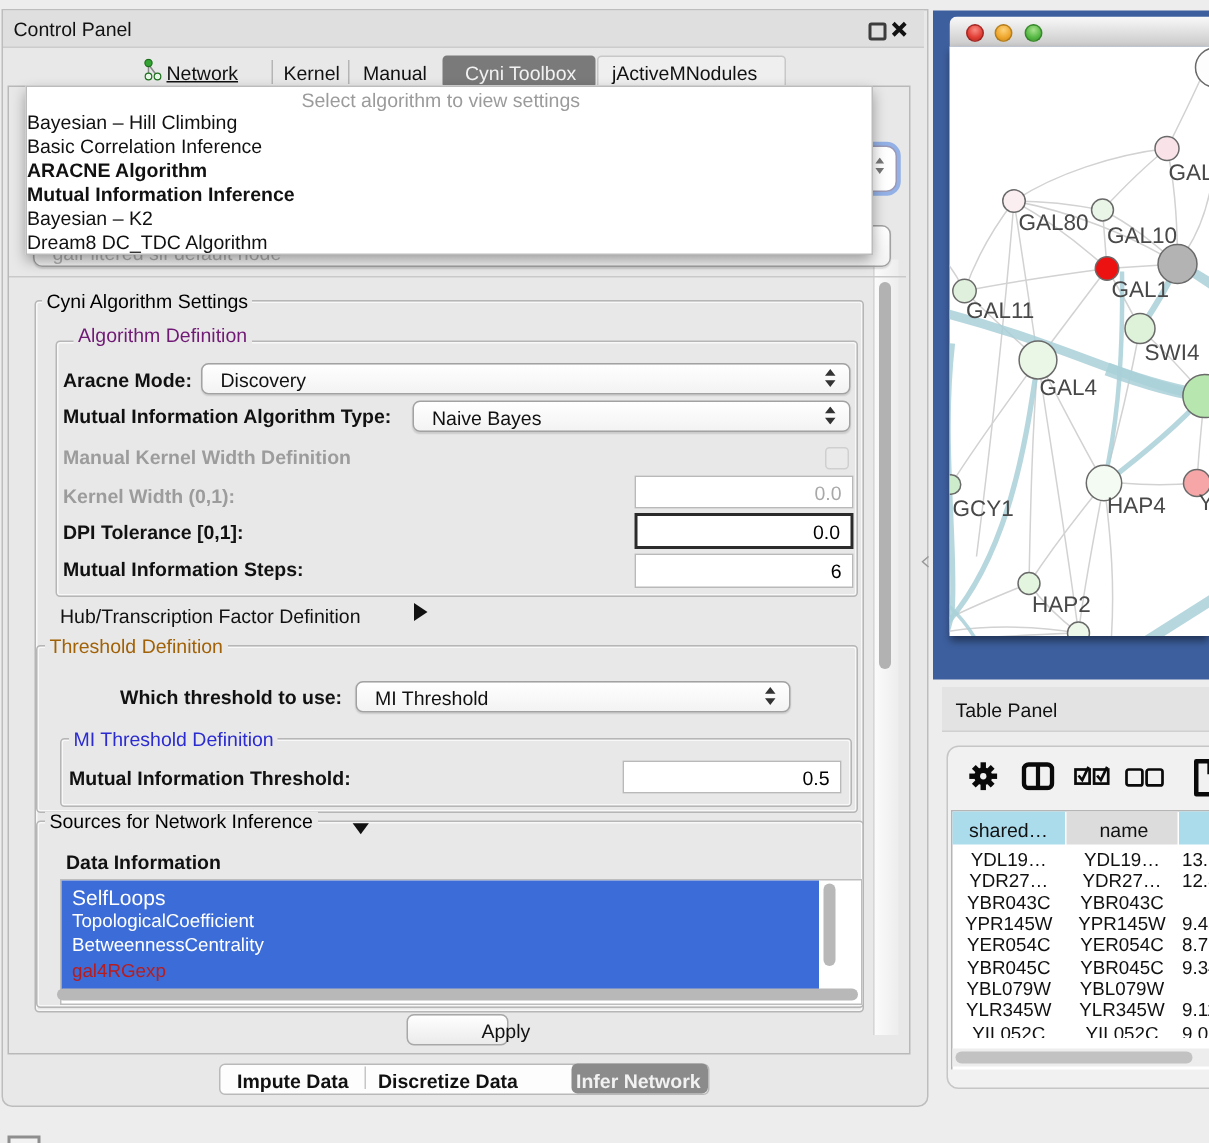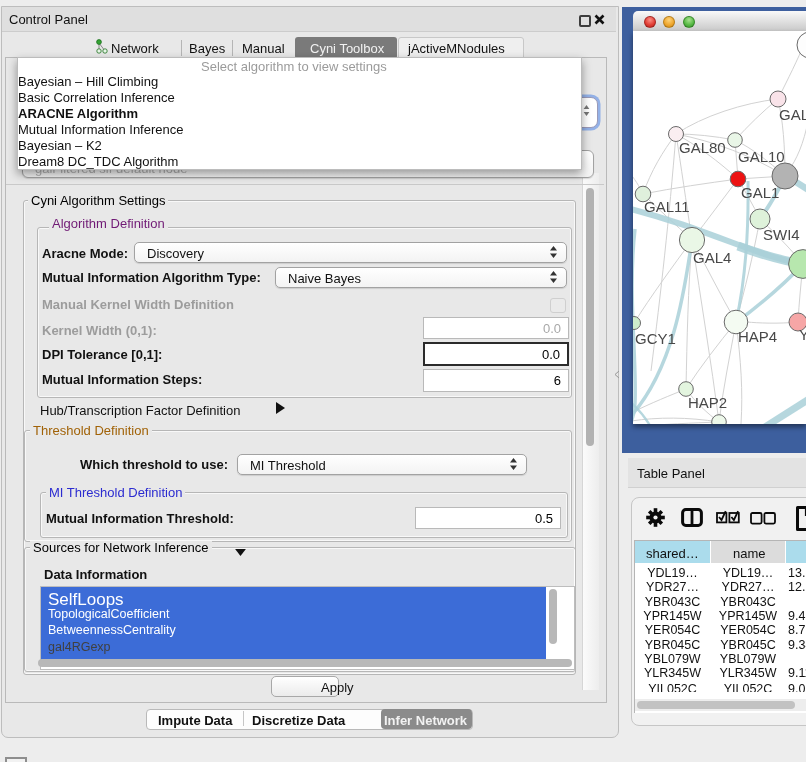--- a/index.html
+++ b/index.html
@@ -30,23 +30,23 @@
   <path d="M1.5 1.5 L9.5 9.5 M9.5 1.5 L1.5 9.5" stroke="#111" stroke-width="2.6"></path>
 </svg>
 
 <svg class="ab" style="left:95px;top:39px;" width="14" height="16" viewBox="0 0 14 16">
   <line x1="4" y1="4" x2="10" y2="12" stroke="#888" stroke-width="1"></line>
   <line x1="4" y1="4" x2="4" y2="12" stroke="#888" stroke-width="1"></line>
   <circle cx="4" cy="3" r="2.4" fill="#35a435" stroke="#1c701c" stroke-width="0.8"></circle>
   <circle cx="4" cy="12" r="2.2" fill="#e8f6e8" stroke="#1c701c" stroke-width="0.8"></circle>
   <circle cx="10" cy="12" r="2.2" fill="#e8f6e8" stroke="#1c701c" stroke-width="0.8"></circle>
 </svg>
-<div class="t" style="left:111px;top:42px;">Network</div>
+<div class="t" style="left:111px;top:42px;text-decoration:underline;">Network</div>
 <div class="ab" style="left:181px;top:40px;width:1px;height:16px;background:#b5b5b5;"></div>
-<div class="t" style="left:189px;top:42px;">Bayes</div>
+<div class="t" style="left:189px;top:42px;">Kernel</div>
 <div class="ab" style="left:232px;top:40px;width:1px;height:16px;background:#b5b5b5;"></div>
 <div class="t" style="left:242px;top:42px;">Manual</div>
 <div class="ab" style="left:295px;top:37px;width:102px;height:22px;background:#7a7a7a;border-radius:3px;"></div>
 <div class="t" style="left:310px;top:42px;color:#f2f2f2;">Cyni Toolbox</div>
 <div class="ab" style="left:398px;top:37px;width:124px;height:21px;background:#efefef;border:1px solid #c8c8c8;border-radius:3px;"></div>
 <div class="t" style="left:408px;top:42px;">jActiveMNodules</div>
 
 <div class="ab" style="left:5px;top:57px;width:600px;height:644px;background:#e8e8e8;border:1px solid #b9b9b9;"></div>
 
 <div class="ab" style="left:582px;top:173px;width:16px;height:517px;background:linear-gradient(to right,#fbfbfb,#ededed);border-left:1px solid #d6d6d6;"></div>
@@ -118,24 +118,24 @@
 <div class="grp" style="left:24px;top:547px;width:550px;height:123px;"></div>
 <div class="glab" style="left:30px;top:541px;">Sources for Network Inference</div>
 <svg class="ab" style="left:234px;top:548px;" width="13" height="9" viewBox="0 0 14 10">
     <path d="M1 1 L13 1 L7 9 Z" fill="#111"></path>
   </svg>
 
 <div class="t b" style="left:44px;top:568px;">Data Information</div>
 
 <div class="ab" style="left:40px;top:586px;width:533px;height:82px;background:#ffffff;border:1px solid #bdbdbd;"></div>
 <div class="ab" style="left:41px;top:587px;width:505px;height:73px;background:#3c6cd7;"></div>
-<div class="t" style="left:48px;top:591px;color:#fff;font-size:17px;">SelfLoops</div>
+<div class="t" style="left:48px;top:591px;color:#fff;font-size:14px;">SelfLoops</div>
 <div class="t" style="left:48px;top:608px;color:#fff;font-size:12.5px;">TopologicalCoefficient</div>
 <div class="t" style="left:48px;top:624px;color:#fff;font-size:12.5px;">BetweennessCentrality</div>
-<div class="t" style="left:48px;top:641px;color:#404040;font-size:12.5px;text-align:center;">gal4RGexp</div>
+<div class="t" style="left:48px;top:641px;color:#b91c1c;font-size:12.5px;text-align:center;">gal4RGexp</div>
 <div class="ab" style="left:549px;top:589px;width:8px;height:55px;background:#b8b8b8;border-radius:4px;"></div>
 <div class="ab" style="left:38px;top:659px;width:534px;height:8px;background:#b8b8b8;border-radius:4px;"></div>
 
 <div class="ab" style="left:271px;top:676px;width:66px;height:19px;background:linear-gradient(#ffffff,#ebebeb);border:1px solid #a8a8a8;border-radius:5px;"></div>
 <div class="t" style="left:287px;top:681px;margin-left:34px;">Apply</div>
 
 <div class="ab" style="left:146px;top:709px;width:325px;height:19px;background:#fdfdfd;border:1px solid #b9b9b9;border-radius:4px;"></div>
 <div class="ab" style="left:381px;top:709px;width:91px;height:20px;background:#8b8b8b;border-radius:4px;"></div>
 <div class="t b" style="left:158px;top:714px;">Impute Data</div>
 <div class="ab" style="left:243px;top:711px;width:1px;height:15px;background:#c6c6c6;"></div>
@@ -154,21 +154,21 @@
 <div class="ab" style="left:540px;top:97px;width:56px;height:29px;background:#fff;border:1px solid #9a9ab8;border-radius:7px;box-shadow:0 0 0 2.5px rgba(125,162,230,0.8);"></div>
 <svg class="ab" style="left:583px;top:105px;" width="7" height="11" viewBox="0 0 7 11">
     <path d="M3.5 0 L6.4 4 L0.6 4 Z M3.5 11 L6.4 7 L0.6 7 Z" fill="#777"></path>
   </svg>
 
 <div class="ab" style="left:17px;top:57px;width:563px;height:111px;background:#ffffff;border:1px solid #bcbcbc;box-shadow:0 4px 9px rgba(0,0,0,0.38);"></div>
 <div class="t" style="left:201px;top:60px;color:#9b9b9b;">Select algorithm to view settings</div>
 <div class="t" style="left:18px;top:75px;">Bayesian – Hill Climbing</div>
 <div class="t" style="left:18px;top:91px;">Basic Correlation Inference</div>
 <div class="t b" style="left:18px;top:107px;">ARACNE Algorithm</div>
-<div class="t" style="left:18px;top:123px;">Mutual Information Inference</div>
+<div class="t" style="left:18px;top:123px;font-weight:bold;">Mutual Information Inference</div>
 <div class="t" style="left:18px;top:139px;">Bayesian – K2</div>
 <div class="t" style="left:18px;top:155px;">Dream8 DC_TDC Algorithm</div>
 
 <div class="ab" style="left:622px;top:7px;width:184px;height:446px;background:#3d5f9e;"></div>
 <div class="ab" style="left:633px;top:11px;width:173px;height:20px;background:linear-gradient(#f9f9f9,#c9c9c9);border-bottom:1px solid #8f8f8f;border-top-left-radius:5px;"></div>
 <div class="ab" style="left:644px;top:16px;width:10px;height:10px;border-radius:50%;background:radial-gradient(circle at 50% 30%,#fa8d84,#e03c33 60%,#b52a22);border:1px solid rgba(120,20,20,0.55);"></div>
 <div class="ab" style="left:663px;top:16px;width:10px;height:10px;border-radius:50%;background:radial-gradient(circle at 50% 30%,#fdd37a,#eea52c 60%,#c8861a);border:1px solid rgba(140,95,10,0.55);"></div>
 <div class="ab" style="left:683px;top:16px;width:10px;height:10px;border-radius:50%;background:radial-gradient(circle at 50% 30%,#a8e18f,#55b843 60%,#3b9030);border:1px solid rgba(30,100,20,0.55);"></div>
 
 <div class="ab" style="left:633px;top:31px;width:173px;height:393px;background:#ffffff;box-shadow:0 3px 5px rgba(0,0,0,0.45);overflow:hidden;">

